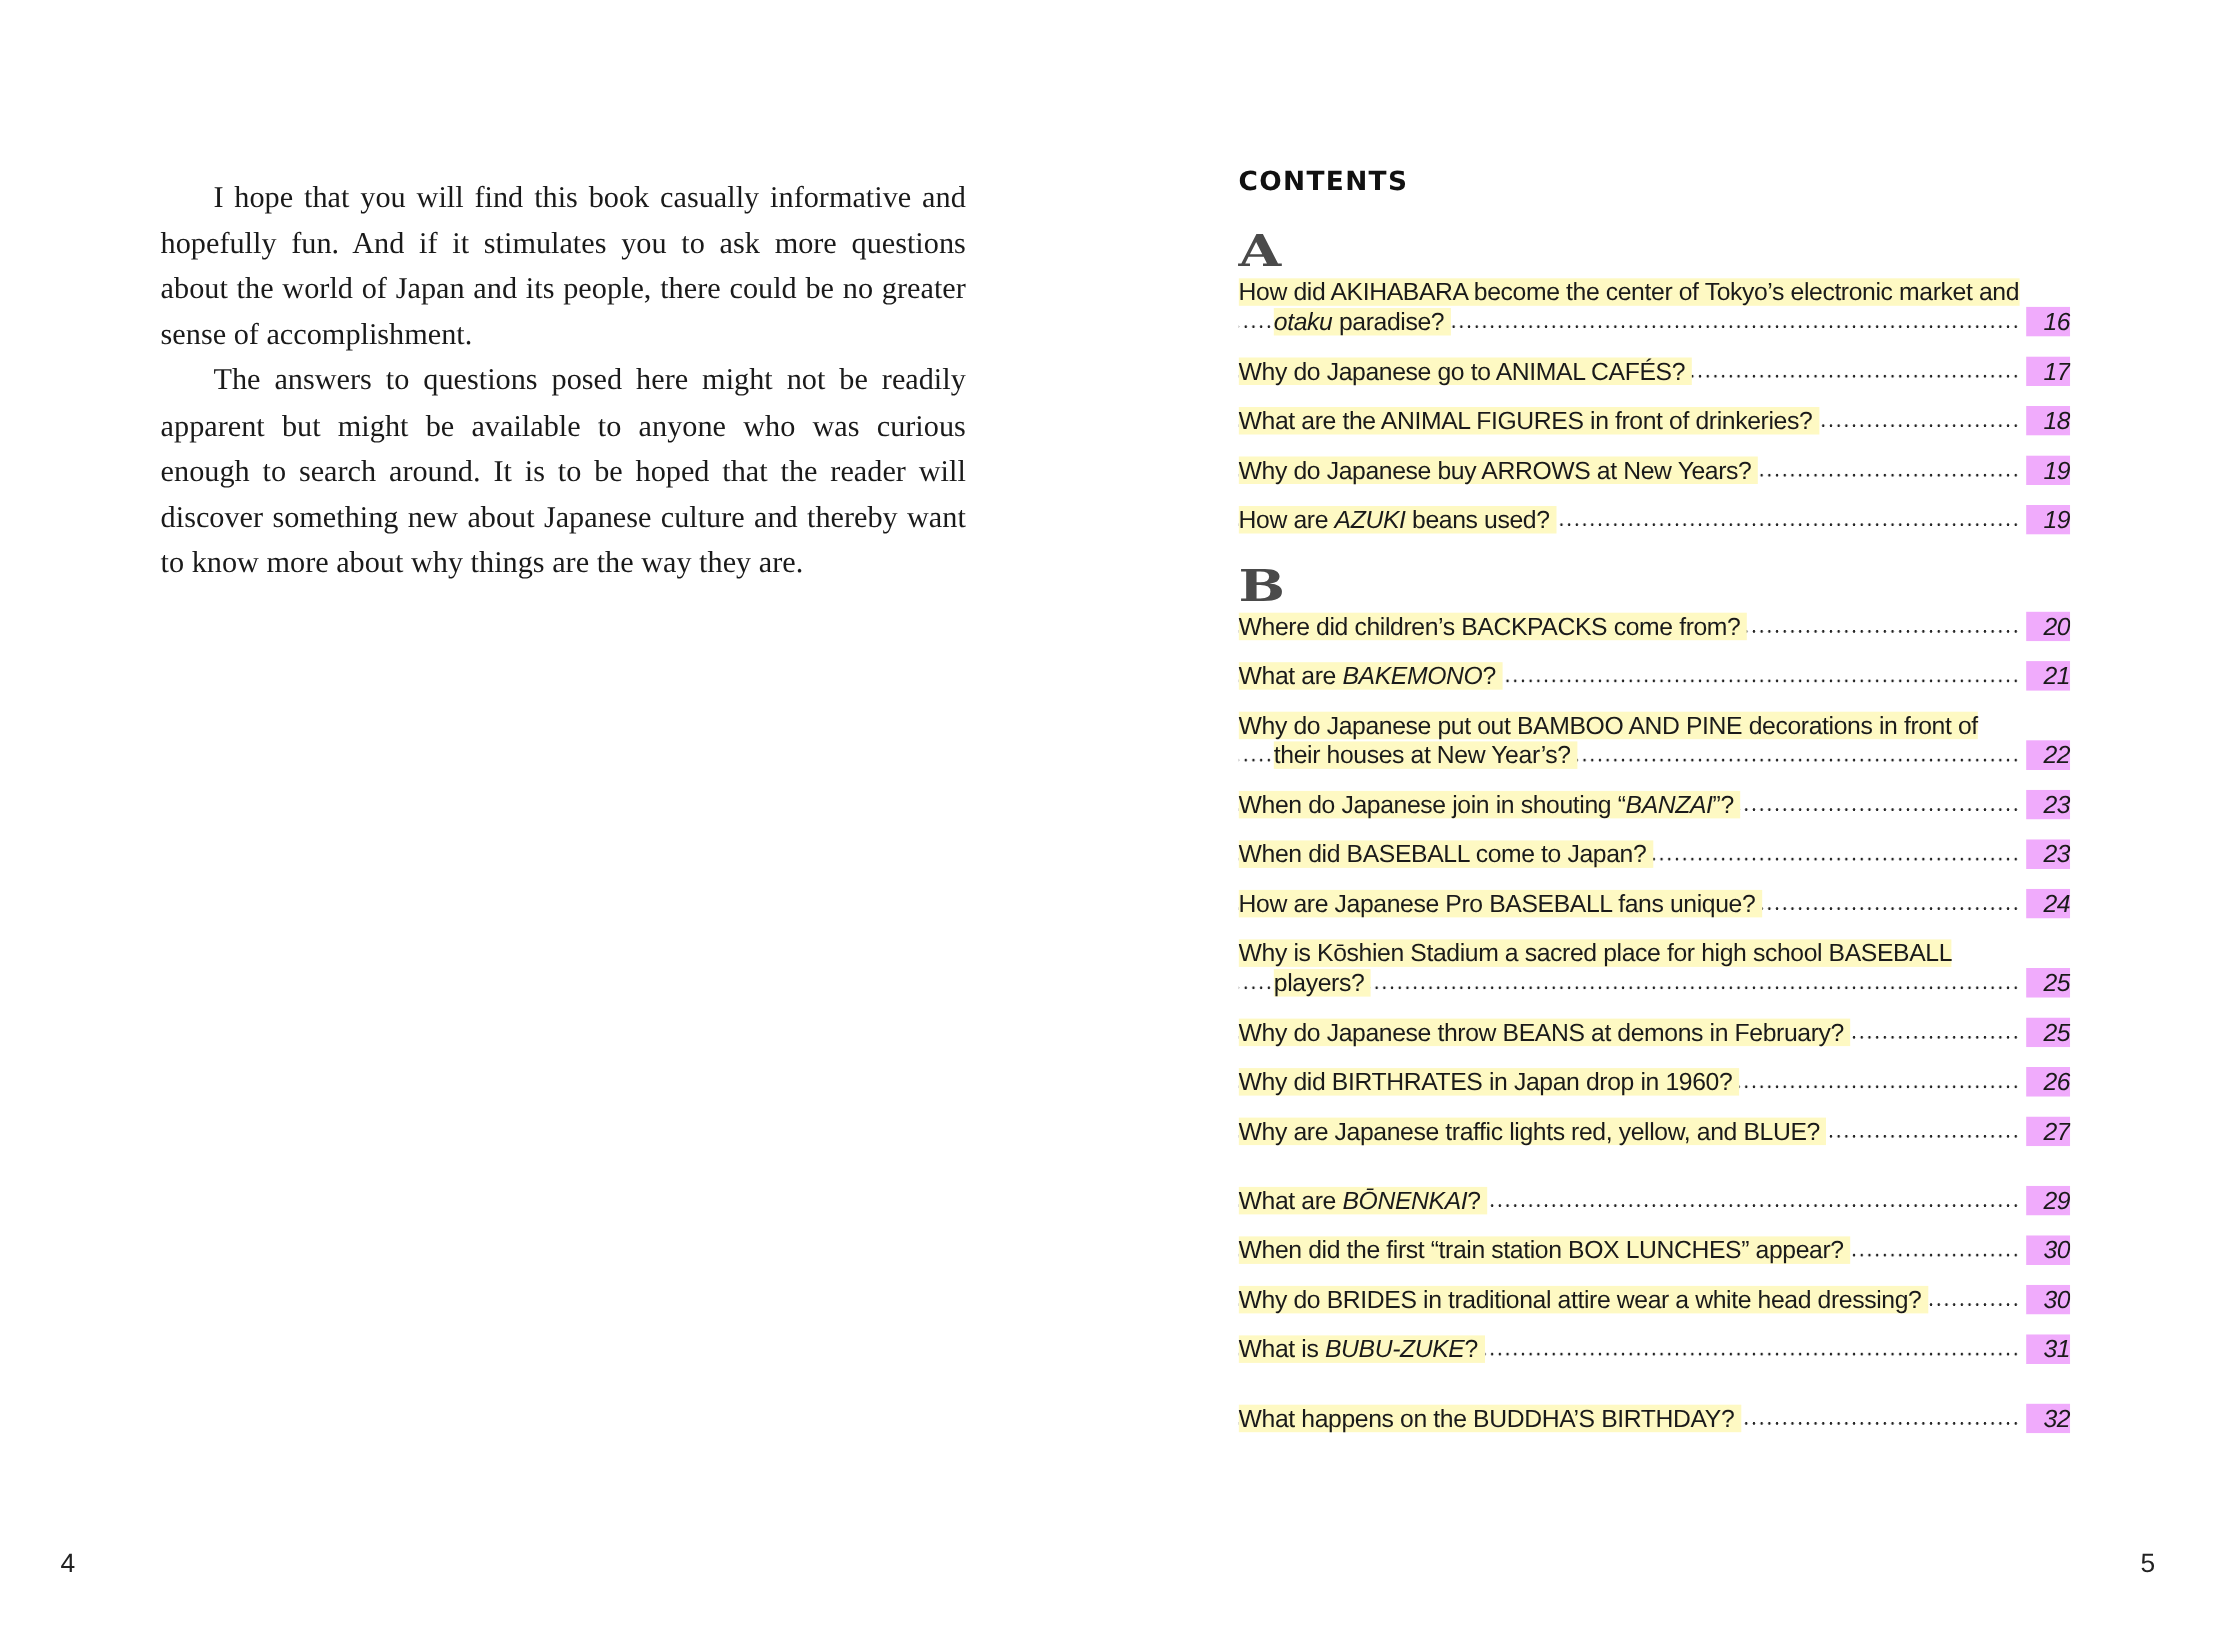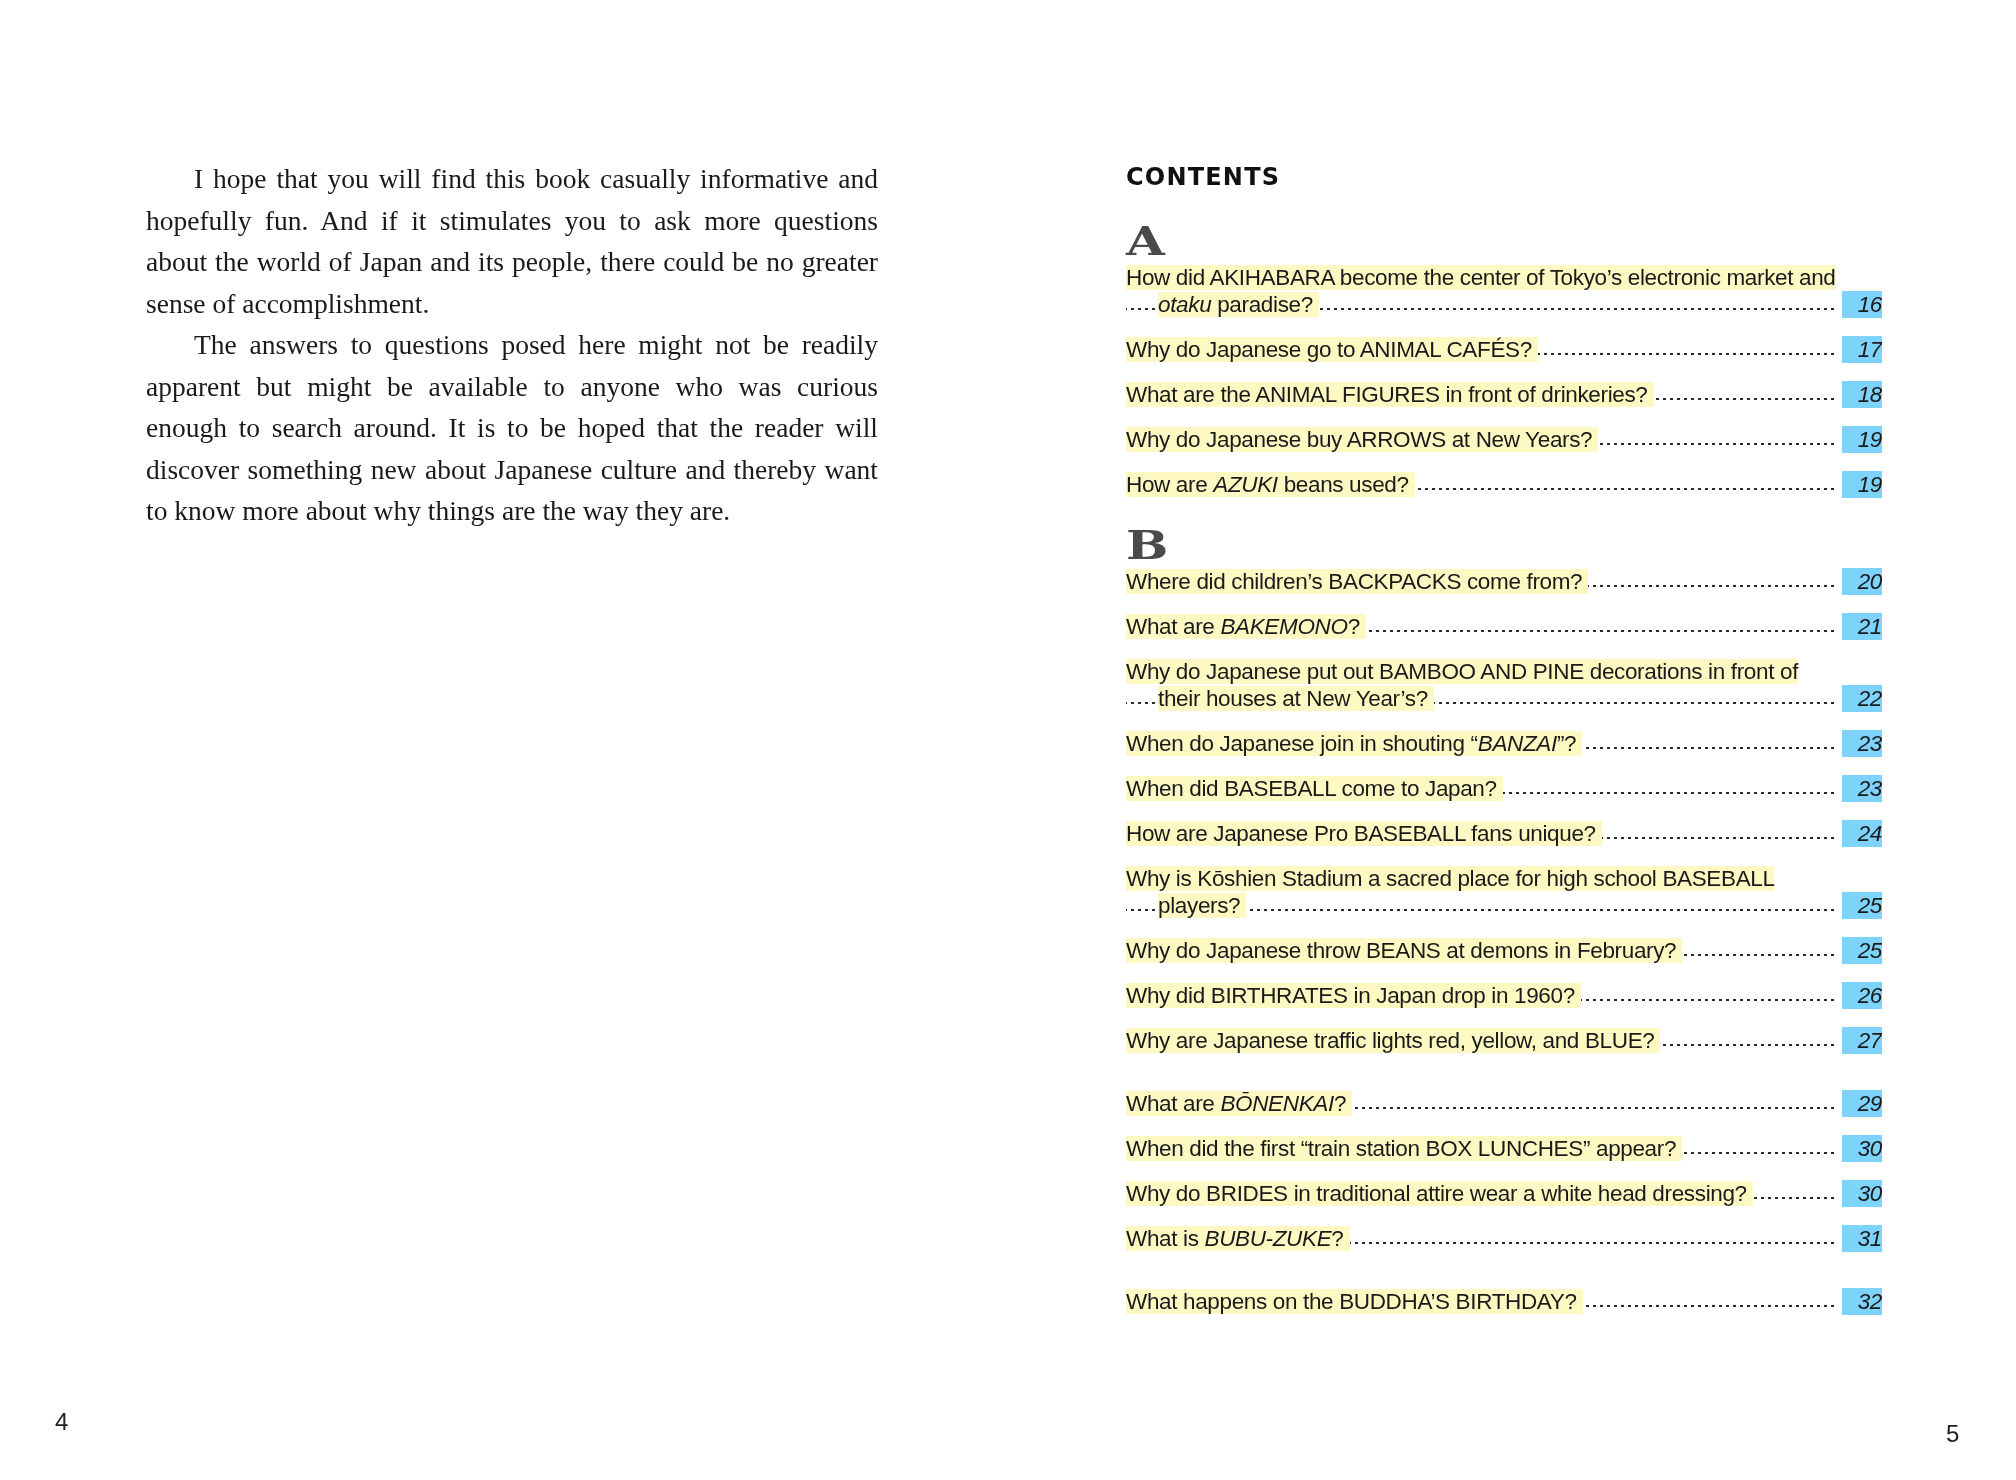--- a/index.html
+++ b/index.html
@@ -46,21 +46,21 @@
     font-family: "Liberation Sans", "DejaVu Sans", sans-serif;
     font-size: 24px;
     color: #222;
   }
   .folio-left { left: 55px; }
 
   
   .page-right {
     position: absolute;
     left: 1008px; top: 0;
-    width: 1008px; height: 1248px; margin-top: 12px;
+    width: 1008px; height: 1248px;
   }
   .toc {
     position: absolute;
     left: 118px;
     top: 150px;
     width: 756px;
     font-family: "Liberation Sans", "DejaVu Sans", sans-serif;
     color: #1a1a1a;
   }
   .toc-title {
@@ -124,21 +124,21 @@
     z-index: 1;
   }
   .toc-entry .pg {
     position: absolute;
     right: 0;
     bottom: 0;
     width: 40px;
     text-align: right;
     font-style: italic;
     text-indent: 0;
-    background: #7dd3fc;
+    background: #f0abfc;
     z-index: 2;
   }
 </style>
 </head>
 <body>
 
 <div class="spread">
 
   <div class="page-left">
     <div class="body-text">

